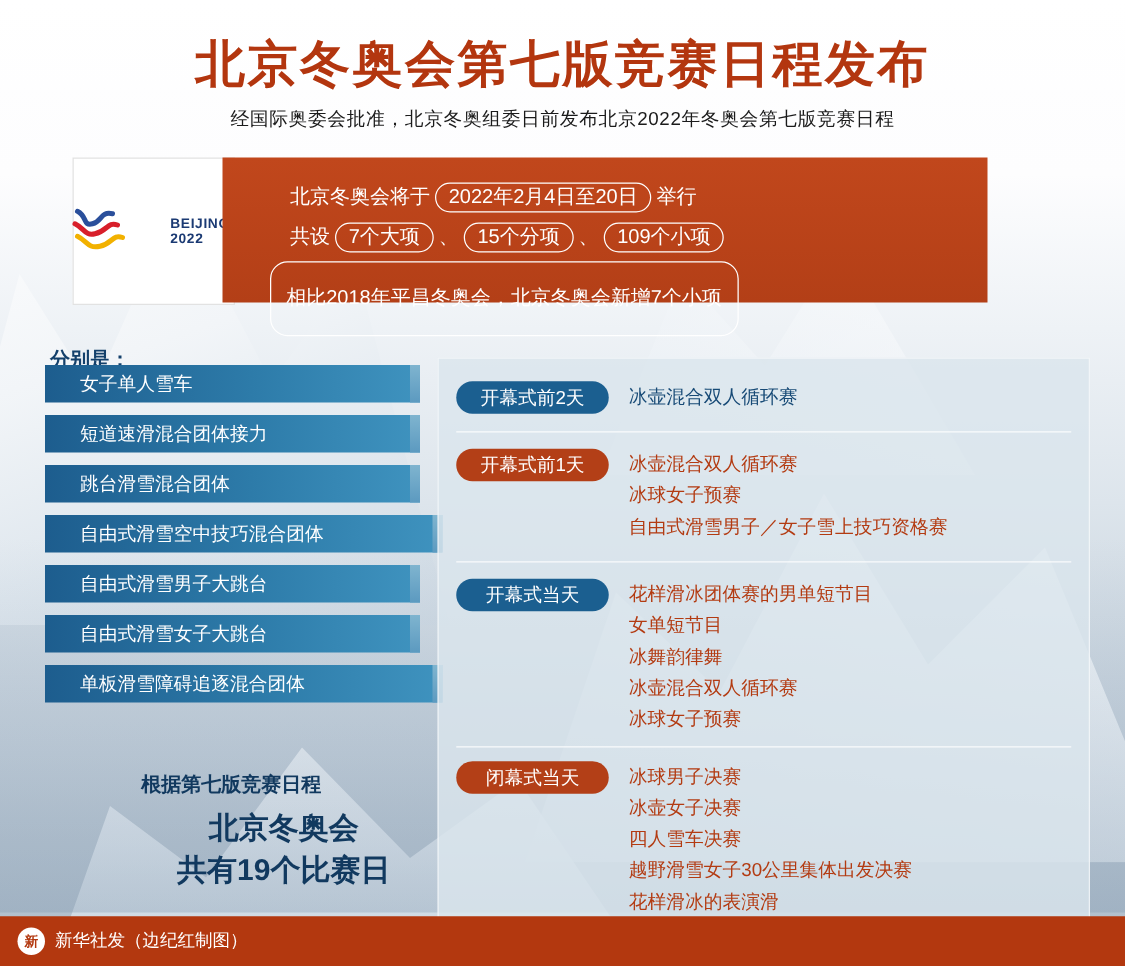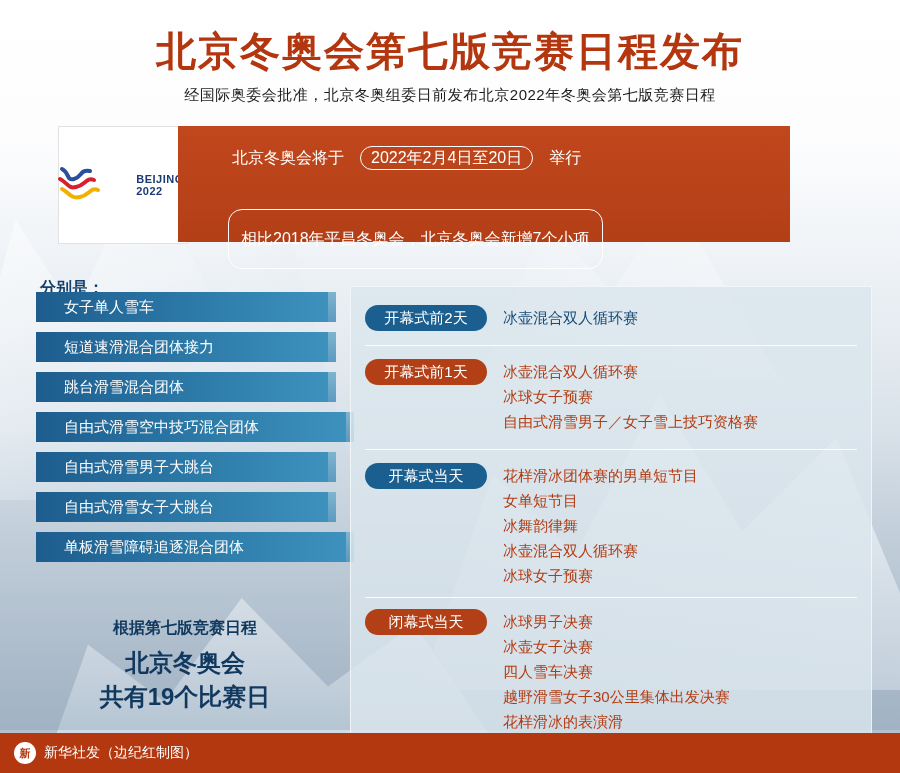--- a/index.html
+++ b/index.html
@@ -50,41 +50,41 @@
   .logo-mark{width:74px;height:40px;position:relative;}
   .logo-txt{font-size:11px;font-weight:bold;color:#1b3a73;letter-spacing:.5px;}
   .rings{width:64px;height:18px;}
 
   .bline{position:absolute;color:#fff;font-size:16px;white-space:nowrap;}
   .bl1{left:232px;top:146px;}
   .bl2{left:232px;top:178px;}
   .bl3{left:212px;top:209px;}
   .pill{
     display:inline-block;border:1px solid #fff;border-radius:13px;
-    padding:1px 10px;margin:0 16px;line-height:20px;
+    padding:1px 10px;margin:0 4px;line-height:20px;
   }
   .pill-lg{border-radius:14px;padding:19px 12px;}
 
   
   .leftlabel{position:absolute;left:40px;top:266px;font-size:16px;color:#13406b;font-weight:bold;margin-top:12px;}
   .lrow{
     position:absolute;left:36px;width:300px;height:30px;
     background:linear-gradient(90deg,#1d5d8e 0%,#2d7ba9 55%,#3f93bf 100%);
     color:#fff;font-size:15px;display:flex;align-items:center;padding-left:28px;
     box-sizing:border-box;
   }
   .lrow.wide{width:318px;font-family:Liberation Serif, serif;}
   .lrow::after{
     content:"";position:absolute;right:-0px;top:0;width:8px;height:30px;
     background:linear-gradient(180deg,#7fb4cf,#5c9ac0);
   }
 
   .footnote{position:absolute;left:0;width:370px;text-align:center;color:#11395f;}
   .fn1{top:618px;font-size:16px;font-weight:bold;}
-  .fn2{top:646px;font-size:24px;font-weight:bold;line-height:34px;}
+  .fn2{top:646px;font-size:24px;font-weight:bold;line-height:34px;padding-left:42px;}
 
   
   .panel{
     position:absolute;left:350px;top:286px;width:520px;height:448px;
     background:rgba(219,229,237,.82);
     border:1px solid rgba(255,255,255,.6);
   }
   .grp{position:absolute;left:0;width:520px;}
   .tag{
     position:absolute;left:14px;width:122px;height:26px;border-radius:13px;
@@ -135,20 +135,23 @@
       <circle cx="52" cy="12" r="9" stroke="#ee334e" stroke-width="2.6" fill="none"></circle>
       <circle cx="25" cy="20" r="9" stroke="#fcb131" stroke-width="2.6" fill="none"></circle>
       <circle cx="43" cy="20" r="9" stroke="#00a651" stroke-width="2.6" fill="none"></circle>
     </svg>
   </div>
 
   <div class="banner"></div>
   <div class="bline bl1">
     <span>北京冬奥会将于</span><span class="pill">2022年2月4日至20日</span><span>举行</span>
   </div>
+  <div class="bline bl2">
+    <span>共设</span><span class="pill">7个大项</span><span>、</span><span class="pill">15个分项</span><span>、</span><span class="pill">109个小项</span>
+  </div>
   <div class="bline bl3">
     <span class="pill pill-lg">相比2018年平昌冬奥会，北京冬奥会新增7个小项</span>
   </div>
 
   <div class="leftlabel">分别是：</div>
 
   <div class="lrow" style="top:292px">女子单人雪车</div>
   <div class="lrow" style="top:332px">短道速滑混合团体接力</div>
   <div class="lrow" style="top:372px">跳台滑雪混合团体</div>
   <div class="lrow wide" style="top:412px">自由式滑雪空中技巧混合团体</div>

